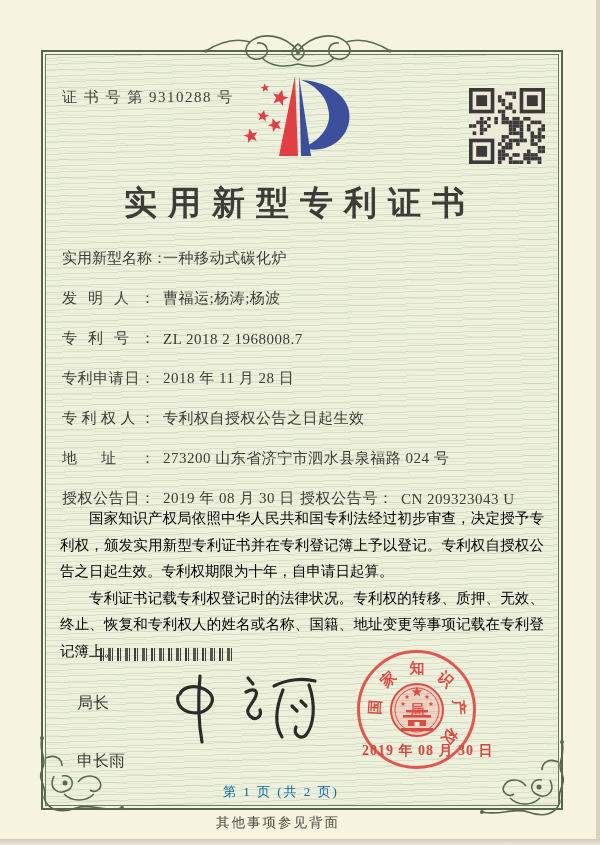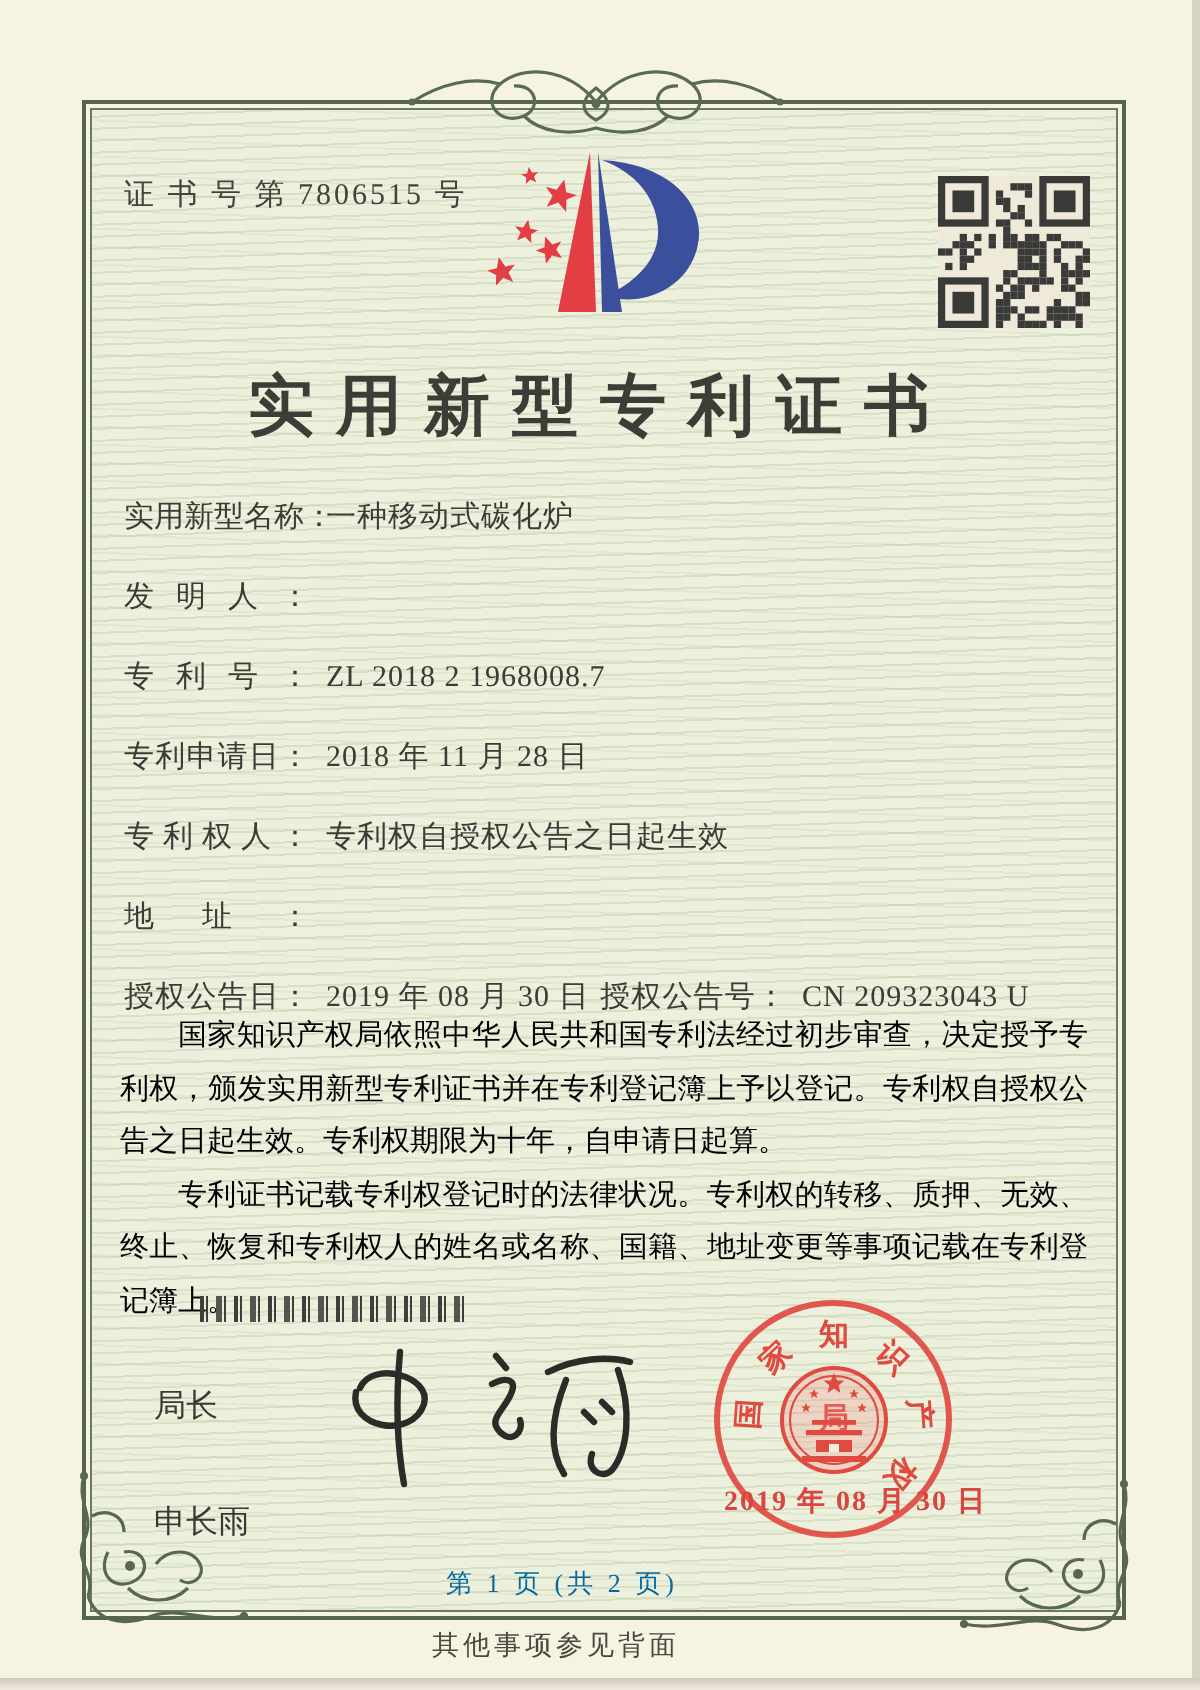--- a/index.html
+++ b/index.html
@@ -106,21 +106,21 @@
     <path d="M44,46 C50,38 62,38 66,46 C69,52 62,58 56,54"></path>
     <path d="M12,22 C20,18 28,22 28,30"></path>
   </g>
   <g fill="#57684f">
     <circle cx="8" cy="2" r="2"></circle>
       <circle cx="88" cy="72" r="2"></circle>
       <circle cx="31" cy="47" r="2.5"></circle>
   </g>
 </svg>
 
-<div class="abs cert-no">证 书 号 第 7806515 号</div>
+<div class="abs cert-no">证 书 号 第 9310288 号</div>
 
 <svg class="abs" style="left:235px;top:70px;" width="136" height="100" viewBox="0 0 136 100">
   <path d="M66,10 C100,12 118,32 114,52 C110,74 86,84 68,78 C85,70 95,58 94,44 C93,28 82,16 66,10 Z" fill="#3c4f9d"></path>
   <path d="M64,6 L76,86 L66,86 Z" fill="#3c4f9d"></path>
   <path d="M60,6 L63,86 L44,86 Z" fill="#e23e43"></path>
   <g fill="#e23e43">
     <path transform="translate(16,66) scale(0.75) rotate(-12)" d="M0,-10 L2.9,-3.1 L9.5,-3.1 L4.2,1.2 L5.9,8.1 L0,4 L-5.9,8.1 L-4.2,1.2 L-9.5,-3.1 L-2.9,-3.1 Z"></path>
     <path transform="translate(28,46) scale(0.62) rotate(10)" d="M0,-10 L2.9,-3.1 L9.5,-3.1 L4.2,1.2 L5.9,8.1 L0,4 L-5.9,8.1 L-4.2,1.2 L-9.5,-3.1 L-2.9,-3.1 Z"></path>
     <path transform="translate(40,55) scale(0.72) rotate(-20)" d="M0,-10 L2.9,-3.1 L9.5,-3.1 L4.2,1.2 L5.9,8.1 L0,4 L-5.9,8.1 L-4.2,1.2 L-9.5,-3.1 L-2.9,-3.1 Z"></path>
     <path transform="translate(45,28) scale(0.85) rotate(15)" d="M0,-10 L2.9,-3.1 L9.5,-3.1 L4.2,1.2 L5.9,8.1 L0,4 L-5.9,8.1 L-4.2,1.2 L-9.5,-3.1 L-2.9,-3.1 Z"></path>
@@ -261,35 +261,37 @@
 
 <div class="abs title">实用新型专利证书</div>
 
 <div class="abs fields">
   <div class="frow">
     <span class="flabel">实用新型名称：</span>
     <span class="fvalue">一种移动式碳化炉</span>
   </div>
   <div class="frow">
     <span class="flabel">发明人：</span>
+    <span class="fvalue">曹福运;杨涛;杨波</span>
   </div>
   <div class="frow">
     <span class="flabel">专利号：</span>
     <span class="fvalue">ZL 2018 2 1968008.7</span>
   </div>
   <div class="frow">
     <span class="flabel">专利申请日：</span>
     <span class="fvalue">2018 年 11 月 28 日</span>
   </div>
   <div class="frow">
     <span class="flabel">专利权人：</span>
     <span class="fvalue">专利权自授权公告之日起生效</span>
   </div>
   <div class="frow">
     <span class="flabel">地址：</span>
+    <span class="fvalue">273200 山东省济宁市泗水县泉福路 024 号</span>
   </div>
   <div class="frow">
     <span class="flabel">授权公告日：</span>
     <span class="fvalue w-fixed">2019 年 08 月 30 日</span>
     <span class="flabel">授权公告号：</span>
     <span class="fvalue">CN 209323043 U</span>
   </div>
 </div>
 
 <div class="abs paras">

